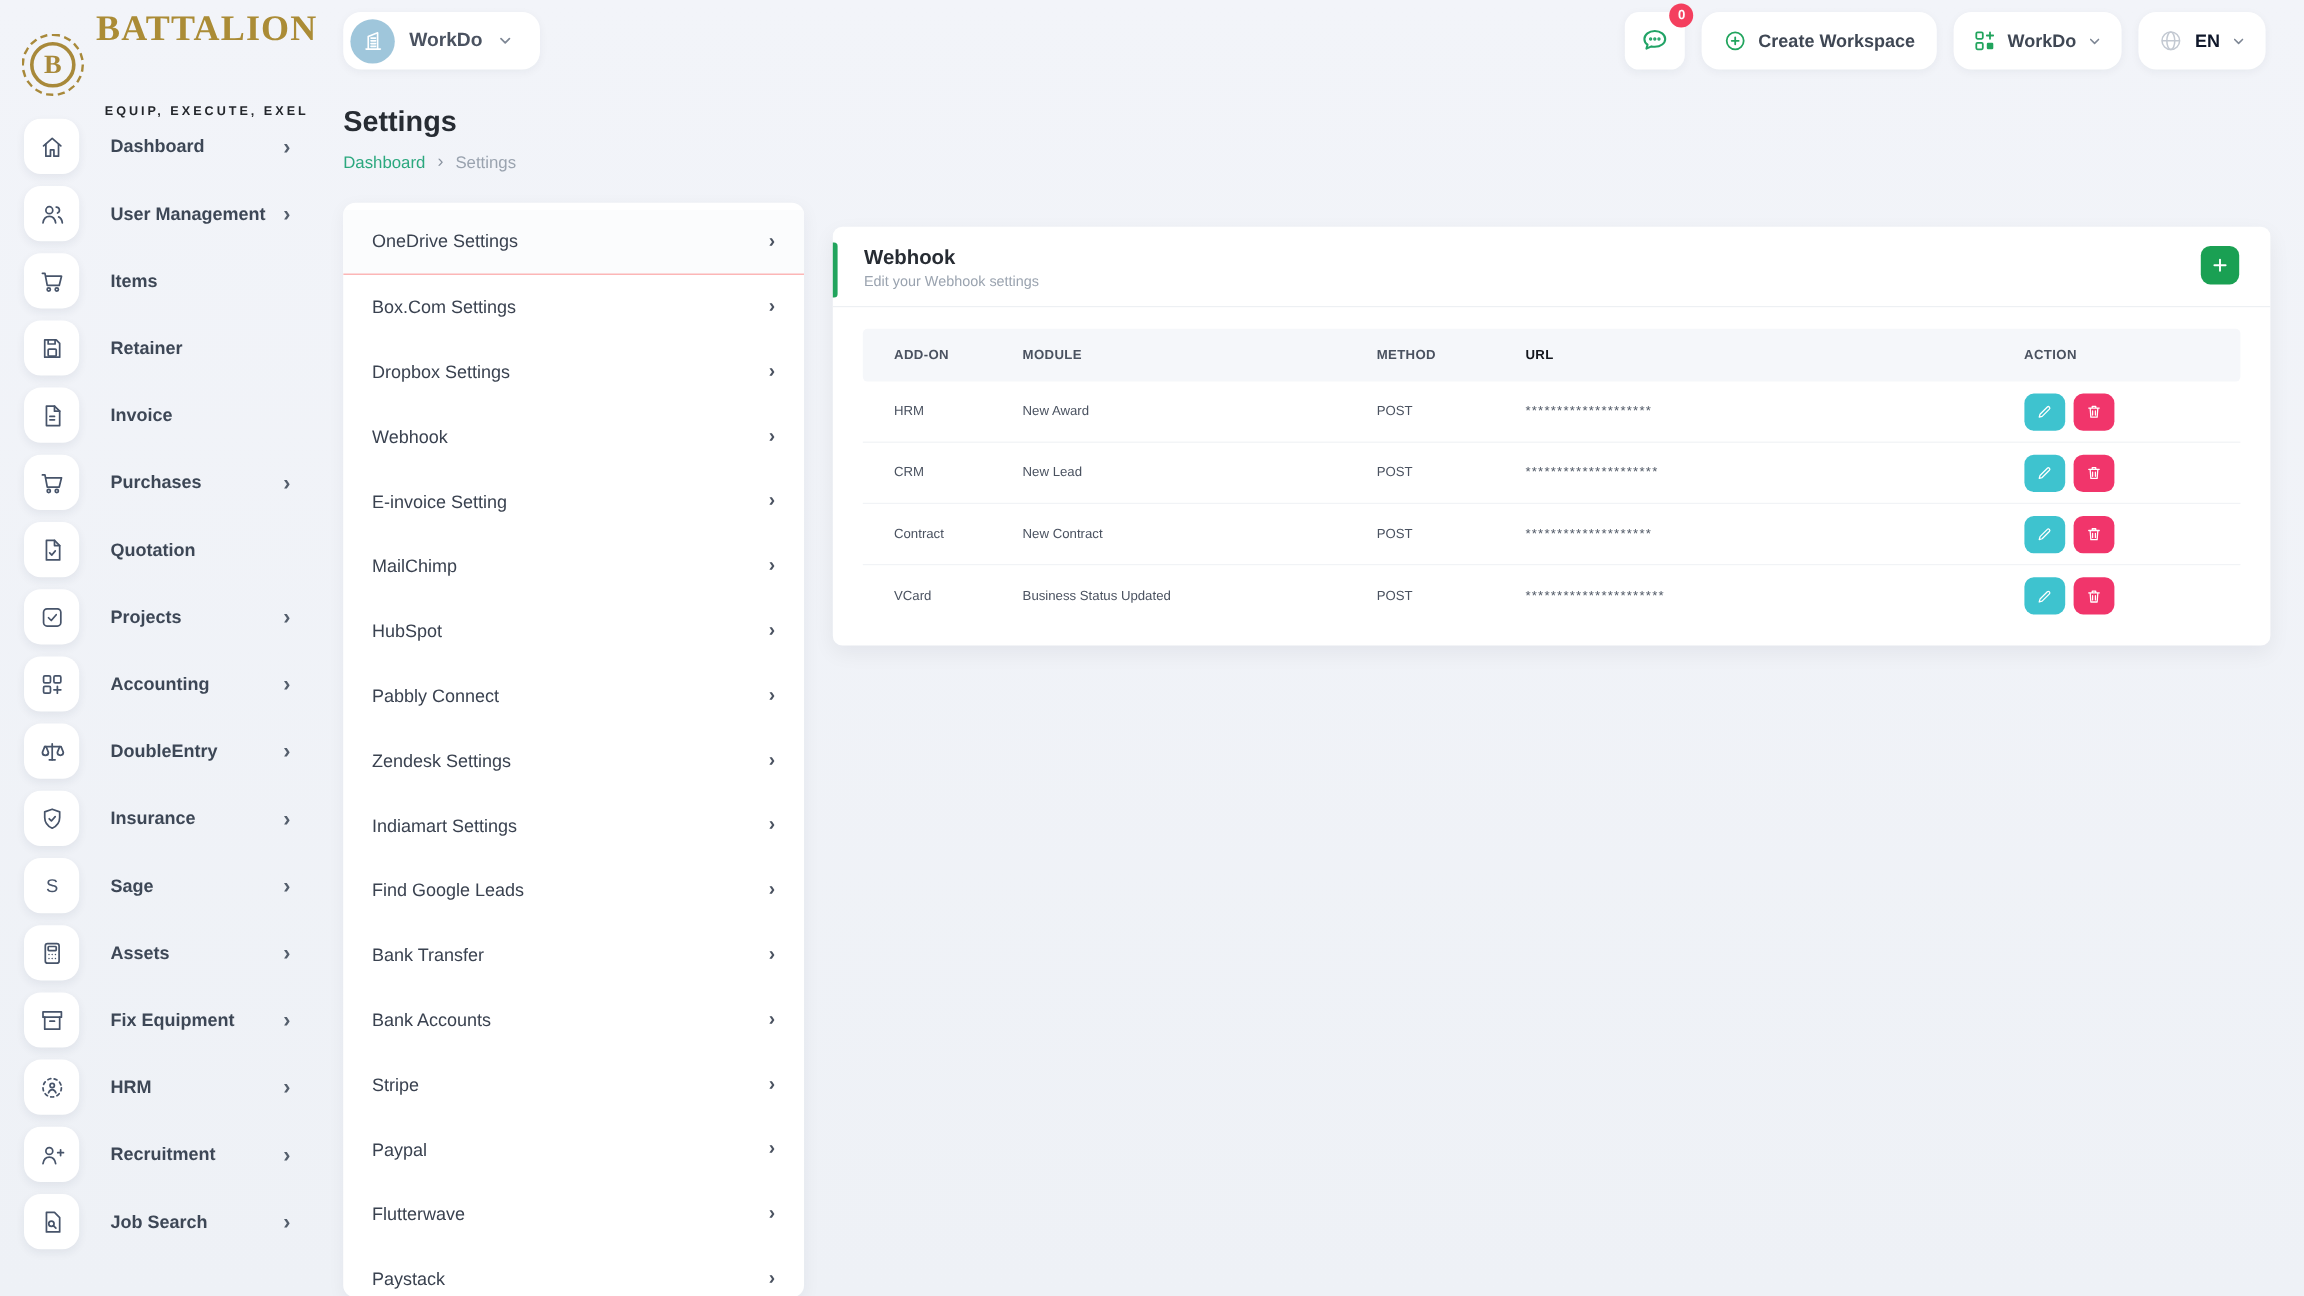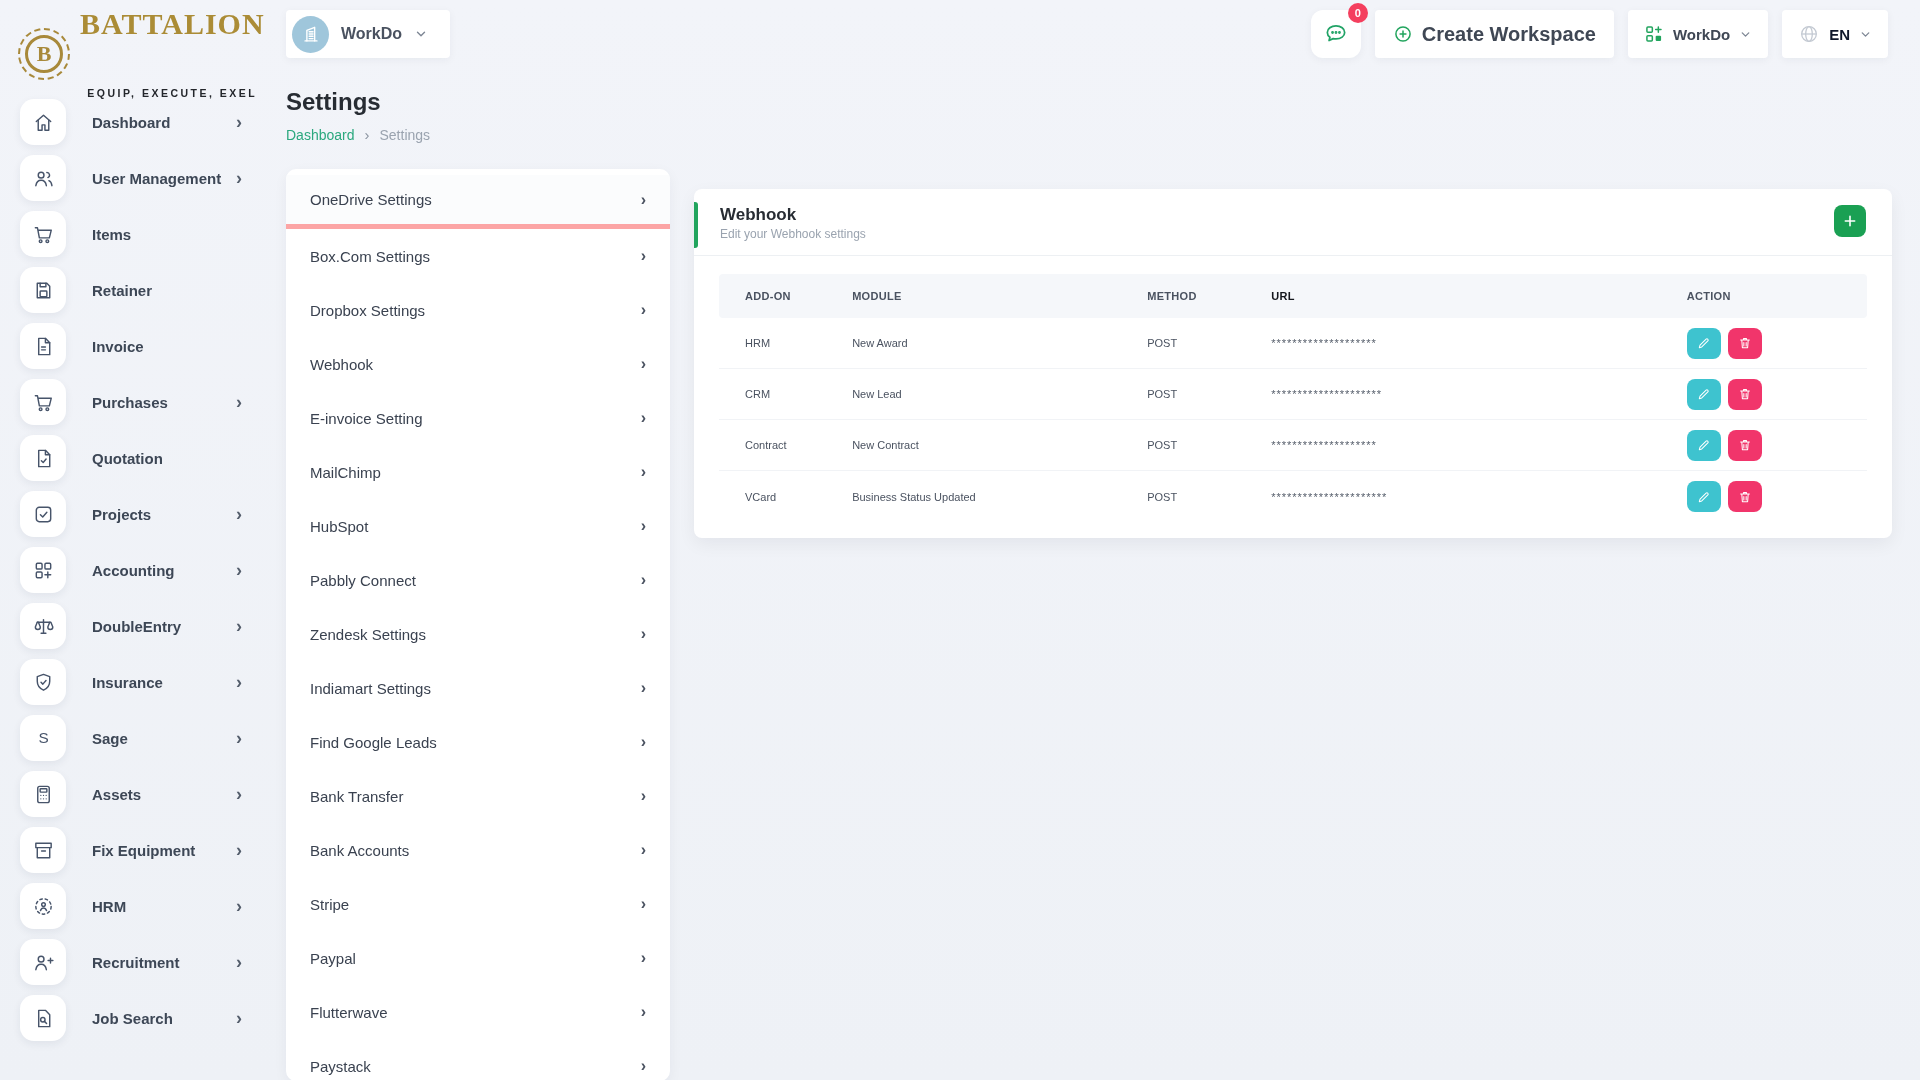--- a/index.html
+++ b/index.html
@@ -14,31 +14,31 @@
   
   .topbar { position:absolute; top:0; left:0; width:100%; height:72px; }
   .logo { position:absolute; left:18px; top:9px; display:flex; align-items:center; gap:10px; }
   .emblem { width:52px; height:52px; border-radius:50%; border:2px dashed #a8893a; display:grid; place-items:center; }
   .emblem-inner { width:38px; height:38px; border-radius:50%; border:3px solid #a8893a; display:grid; place-items:center;
     font-family:"Liberation Serif", serif; font-weight:700; font-size:22px; color:#a8893a; }
   .wordmark { display:flex; flex-direction:column; align-items:center;gap:44px; }
   .brand-name { font-family:"Liberation Serif", serif; font-weight:700; font-size:30px; letter-spacing:1px; color:#ab8c36; line-height:1; }
   .brand-tagline { font-size:10.5px; font-weight:700; letter-spacing:2.5px; color:#23262b; margin-top:4px; }
 
-  .pill { background:#fff; border-radius:4px; display:flex; align-items:center; box-shadow:0 2px 8px rgba(25,35,60,.05); cursor:pointer; }
+  .pill { background:#fff; border-radius:15px; display:flex; align-items:center; box-shadow:0 2px 8px rgba(25,35,60,.05); cursor:pointer; }
   .ws-pill { position:absolute; left:286px; top:10px; height:48px; padding:0 22px 0 6px; gap:12px; }
   .ws-avatar { width:37px; height:37px; border-radius:50%; background:#9fc6db; display:grid; place-items:center; }
   .ws-label { font-size:16px; font-weight:600; color:#4a5260; }
   .chev-down { color:#7d8694; }
 
   .top-right { position:absolute; right:32px; top:10px; display:flex; align-items:center; gap:14px; height:48px; }
   .icon-btn { width:50px; height:48px; border-radius:12px; position:relative; justify-content:center; }
   .badge { position:absolute; top:-7px; right:-7px; min-width:20px; height:20px; border-radius:10px; background:#f43f5e;
     color:#fff; font-size:11px; font-weight:700; display:grid; place-items:center; padding:0 5px; }
-  .cw-pill { height:48px; padding:0 18px; gap:9px; font-size:20px; font-weight:600; color:#3f4754;align-items:center; }
+  .cw-pill { height:48px; padding:0 18px; gap:9px; font-size:15px; font-weight:600; color:#3f4754;align-items:center; }
   .wd-pill { height:48px; padding:0 16px; gap:9px; font-size:15px; font-weight:600; color:#3f4754; }
   .lang-pill { height:48px; padding:0 16px; gap:9px; font-size:15px; font-weight:700; }
   .lang-code { color:#0f172a; }
 
   
   .sidebar { position:absolute; left:0; top:72px; bottom:0; width:264px; padding:22px 14px 0 20px; overflow:hidden; }
   .s-item { display:flex; align-items:center; height:56px; cursor:pointer; }
   .s-icon { width:46px; height:46px; background:#fff; border-radius:14px; box-shadow:0 3px 8px rgba(30,40,70,.07);
     display:grid; place-items:center; flex:0 0 46px; }
   .s-label { font-size:15px; font-weight:600; color:#3d4756; margin-left:26px; }
@@ -50,21 +50,21 @@
   .breadcrumb { display:flex; align-items:center; gap:10px; margin-top:10px; font-size:14px; }
   .bc-link { color:#2ba87e; cursor:pointer; }
   .bc-sep { color:#8a93a0; font-size:15px; }
   .bc-current { color:#9aa3af; }
 
   .columns { display:flex; gap:24px; margin-top:26px; align-items:flex-start; }
 
   .settings-card { width:384px; background:#fff; border-radius:10px; box-shadow:0 4px 14px rgba(25,35,60,.05);
     padding:6px 0; height:912px; overflow:hidden; flex:0 0 384px; }
   .m-item { display:flex; align-items:center; height:54px; padding:0 24px; cursor:pointer; }
-  .m-item:first-child { border-bottom:5px solid #fca5a5; background:#fbfcfd;justify-content:flex-end; }
+  .m-item:first-child { border-bottom:1px solid #fca5a5; background:#fbfcfd;justify-content:flex-end; }
   .m-label { font-size:15px; color:#3a4250; }
   .m-chev { margin-left:auto; color:#4a5260; font-size:16px; font-weight:600; }
 
   .panel { flex:1; background:#fff; border-radius:8px; box-shadow:0 6px 18px rgba(20,25,40,.06); margin-top:20px; position:relative; padding-bottom:6px; }
   .panel-accent { position:absolute; left:0; top:13px; width:4px; height:46px; background:#21a45d; border-radius:0 3px 3px 0; }
   .panel-head { display:flex; align-items:flex-start; padding:16px 26px 14px 26px; }
   .panel-title { font-size:17px; font-weight:700; color:#272c33; }
   .panel-sub { font-size:12px; color:#9aa3af; margin-top:2px; }
   .add-btn { margin-left:auto; width:32px; height:32px; border:none; border-radius:8px; background:#1aa053; display:grid; place-items:center; cursor:pointer; }
   .panel-divider { height:1px; background:#edf0f3; }

